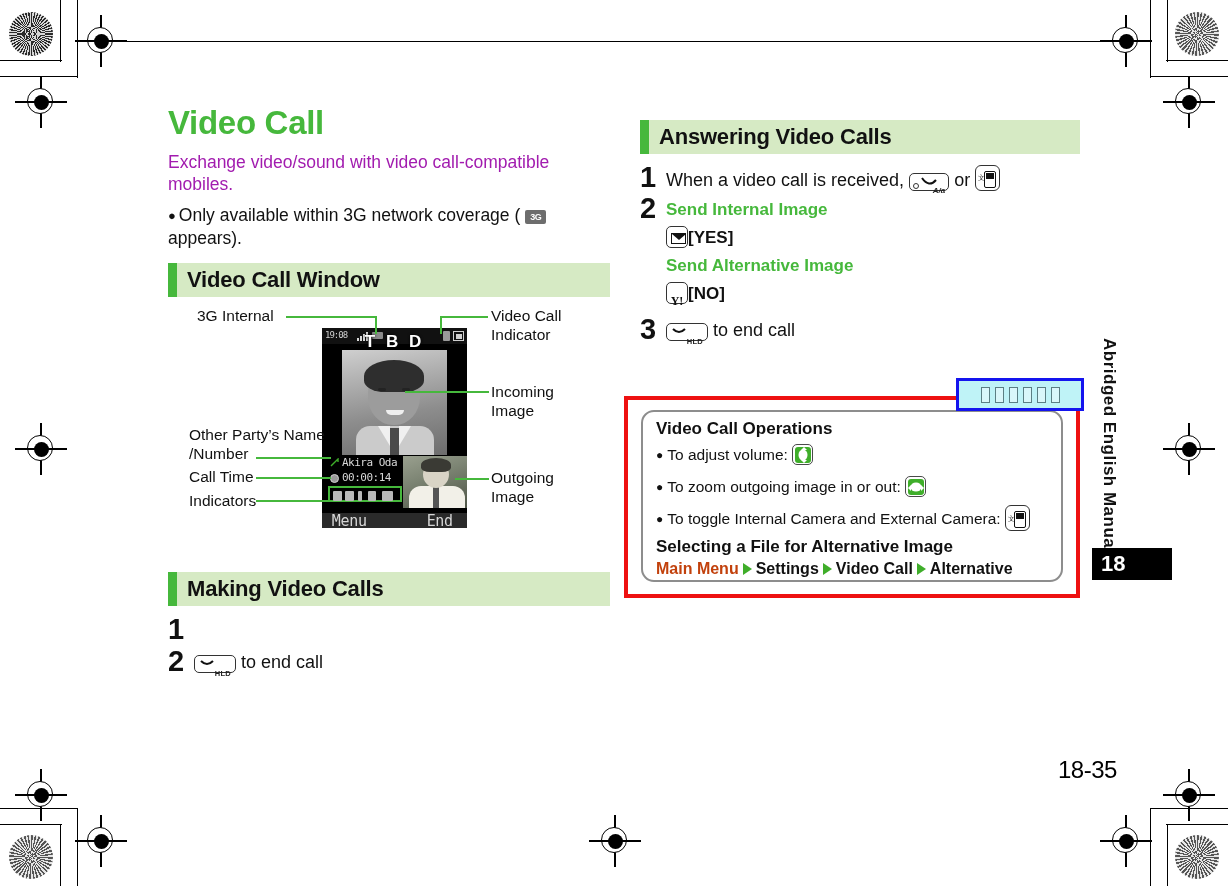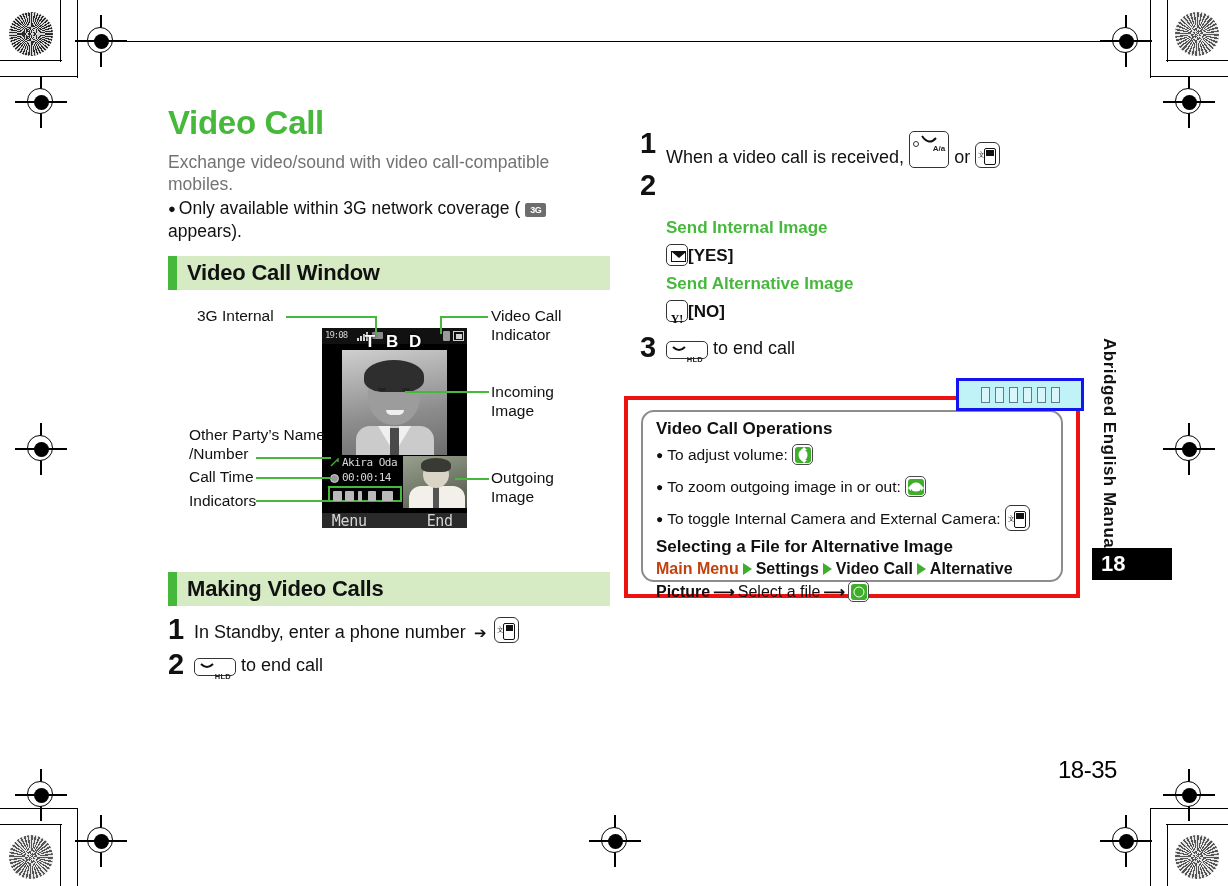--- a/index.html
+++ b/index.html
@@ -39,23 +39,23 @@
 
   
   .col-left{position:absolute;left:168px;top:104px;width:442px;}
   .col-right{position:absolute;left:640px;top:120px;width:440px;}
 
   h1.title{
     margin:0;font-size:33px;line-height:38px;color:#46b83c;
     font-weight:bold;letter-spacing:-.3px;
   }
   .lead{
-    margin:10px 0 0 0;font-size:17.5px;line-height:21.5px;color:#737373;
-  }
-  .bulletline{font-size:17.5px;line-height:22px;color:#111;margin-top:2px;}
+    margin:10px 0 0 0;font-size:17.5px;line-height:21.5px;color:#a21caf;
+  }
+  .bulletline{font-size:17.5px;line-height:22px;color:#111;margin-top:9px;}
   .dot{font-size:13px;vertical-align:1.5px;margin-right:3px;}
 
   .secbar{
     margin-top:14px;background:#d6eac4;height:34px;display:flex;align-items:center;
     position:relative;
   }
   .secbar::before{content:"";position:absolute;left:0;top:0;bottom:0;width:9px;background:#46b83c;}
   .secbar span{
     margin-left:19px;font-size:22px;font-weight:bold;color:#111;letter-spacing:-.2px;
   }
@@ -70,21 +70,21 @@
   .stepbody{font-size:18px;line-height:27px;color:#111;padding-top:2px;}
 
   .subline{font-size:17px;line-height:26px;font-weight:bold;color:#111;}
   .subline.green{color:#46b83c;}
 
   
   .key{
     display:inline-block;vertical-align:-5px;border:1.3px solid #333;border-radius:5px;
     background:#fff;box-sizing:border-box;position:relative;
   }
-  .key-send{width:40px;height:37px;}
+  .key-send{width:40px;height:18px;font-style:italic;}
   .key-send .hs{position:absolute;left:11px;top:3px;width:16px;height:11px;}
   .key-send .aa{position:absolute;right:3px;top:3px;font-size:8px;font-weight:bold;color:#222;}
   .key-send .sm{position:absolute;left:3px;top:9px;width:4px;height:4px;border:1px solid #333;border-radius:50%;}
 
   .key-end{width:42px;height:18px;}
   .key-end .hs2{position:absolute;left:5px;top:3px;width:14px;height:10px;}
   .key-end .hld{position:absolute;right:4px;top:4px;font-size:7.5px;font-weight:bold;color:#222;letter-spacing:.3px;}
 
   .key-video{width:25px;height:26px;border-radius:6px;}
   .key-video .jp{position:absolute;left:2px;top:0px;font-size:8px;color:#111;transform:scale(.85);transform-origin:left top;}
@@ -411,44 +411,40 @@
   </div>
   <div class="lline lh" style="left:455px;top:478px;width:34px;"></div>
 
   <div style="position:absolute;left:168px;top:572px;width:442px;">
     <div class="secbar" style="margin-top:0;">
       <span>Making Video Calls</span>
     </div>
     <div class="steps">
       <div class="step">
         <div class="stepnum">1</div>
-        <div class="stepbody">
-          <span>In Standby, enter a phone number</span>
-          <span class="arrw">➔</span>
-          <span class="key key-video">
-            <span class="jp">文字</span><span class="ph"></span>
-          </span>
-        </div>
       </div>
       <div class="step">
         <div class="stepnum">2</div>
         <div class="stepbody">
           <span class="key key-end">
             <svg class="hs2" viewBox="0 0 14 10">
                 <path d="M1 2 Q7 8 13 2" stroke="#111" stroke-width="2" fill="none"></path>
               </svg>
             <span class="hld">HLD</span>
           </span>
           <span>to end call</span>
         </div>
       </div>
     </div>
   </div>
 
   <div class="col-right">
+    <div class="secbar" style="margin-top:0;">
+      <span>Answering Video Calls</span>
+    </div>
 
     <div class="steps">
       <div class="step">
         <div class="stepnum">1</div>
         <div class="stepbody">
           <span>When a video call is received,</span>
           <span class="key key-send">
             <span class="sm"></span>
             <svg class="hs" viewBox="0 0 16 11">
                 <path d="M1 1 Q8 11 15 3" stroke="#111" stroke-width="2" fill="none"></path>
@@ -457,21 +453,21 @@
           </span>
           <span>or</span>
           <span class="key key-video">
             <span class="jp">文字</span><span class="ph"></span>
           </span>
         </div>
       </div>
 
       <div class="step" style="margin-top:-4px;">
         <div class="stepnum">2</div>
-        <div style="padding-top:3px;margin-top:41px;">
+        <div style="padding-top:3px;">
           <div class="subline green">Send Internal Image</div>
           <div class="subline" style="line-height:30px;">
             <span class="key key-mail"><span class="env"></span></span><span>[YES]</span>
           </div>
           <div class="subline green">Send Alternative Image</div>
           <div class="subline" style="line-height:30px;">
             <span class="key key-yb"><span class="yt">Y!</span></span><span>[NO]</span>
           </div>
         </div>
       </div>
@@ -510,23 +506,20 @@
         <span class="key key-video" style="vertical-align:-7px;">
           <span class="jp">文字</span><span class="ph"></span>
         </span>
       </div>
 
       <div class="opstitle" style="margin-top:1px;">Selecting a File for Alternative Image</div>
 
       <div class="pathline">
         <span class="gm">Main Menu</span><span class="tri"></span><span>Settings</span><span class="tri"></span><span>Video Call</span><span class="tri"></span><span>Alternative</span>
       </div>
-      <div class="pathline">
-        <span>Picture</span><span class="arrw">⟶</span><span class="normalw">Select a file</span><span class="arrw">⟶</span><span class="dpad ctr"><span class="fill"></span><span class="hole"></span></span>
-      </div>
     </div>
   </div>
 
   <div class="tofubox">
     <span class="tofu"></span>
     <span class="tofu"></span>
     <span class="tofu"></span>
     <span class="tofu"></span>
     <span class="tofu"></span>
     <span class="tofu"></span>

